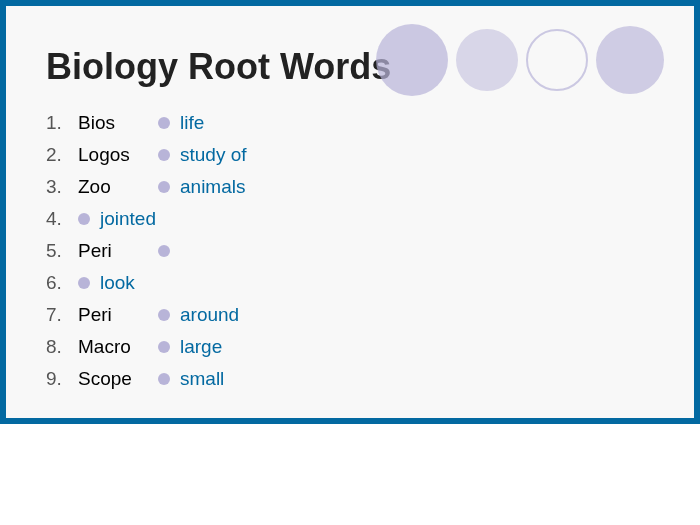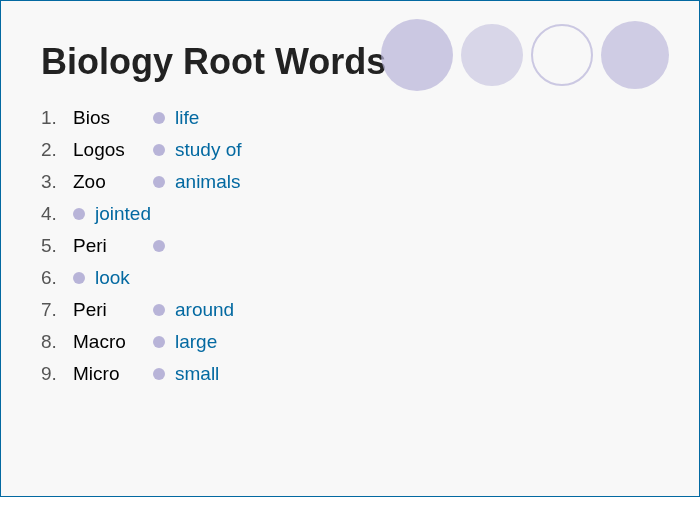--- a/index.html
+++ b/index.html
@@ -12,23 +12,23 @@
       width: 700px;
       height: 525px;
       background: #ffffff;
       font-family: Arial, Helvetica, sans-serif;
       overflow: hidden;
       position: relative;
     }
 
     .page {
       width: 700px;
-      height: 497px;
+      height: 424px;
       background: #f8f8f8;
-      border: 1px solid #0369a1;
+      border: 6px solid #0369a1;
       position: relative;
       padding: 30px 40px;
     }
 
     
     .circles-container {
       position: absolute;
       top: 18px;
       right: 30px;
       display: flex;
@@ -174,19 +174,19 @@
         <span class="item-definition">around</span>
       </li>
       <li>
         <span class="item-number">8.</span>
         <span class="item-word">Macro</span>
         <span class="bullet"></span>
         <span class="item-definition">large</span>
       </li>
       <li>
         <span class="item-number">9.</span>
-        <span class="item-word">Micro</span>
+        <span class="item-word">Scope</span>
         <span class="bullet"></span>
         <span class="item-definition">small</span>
       </li>
     </ul>
 
 </div>
 
 </body></html>

